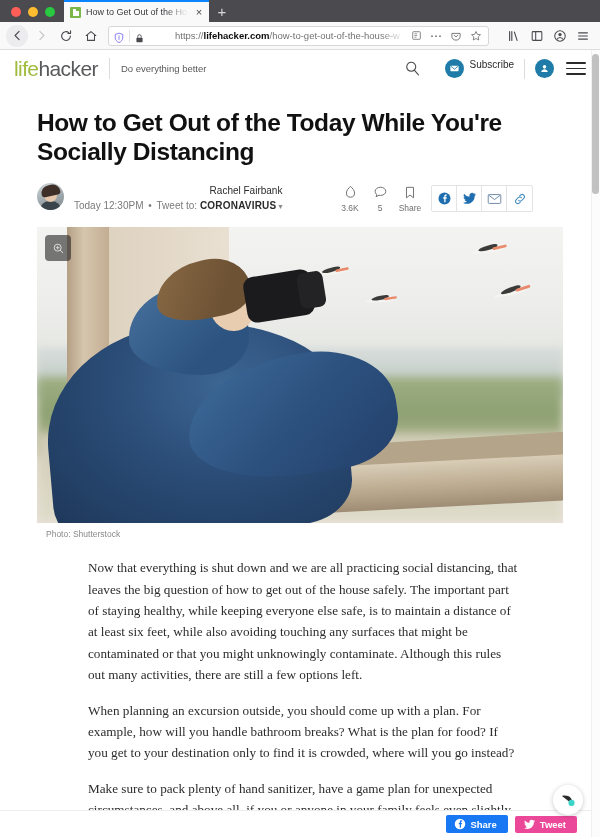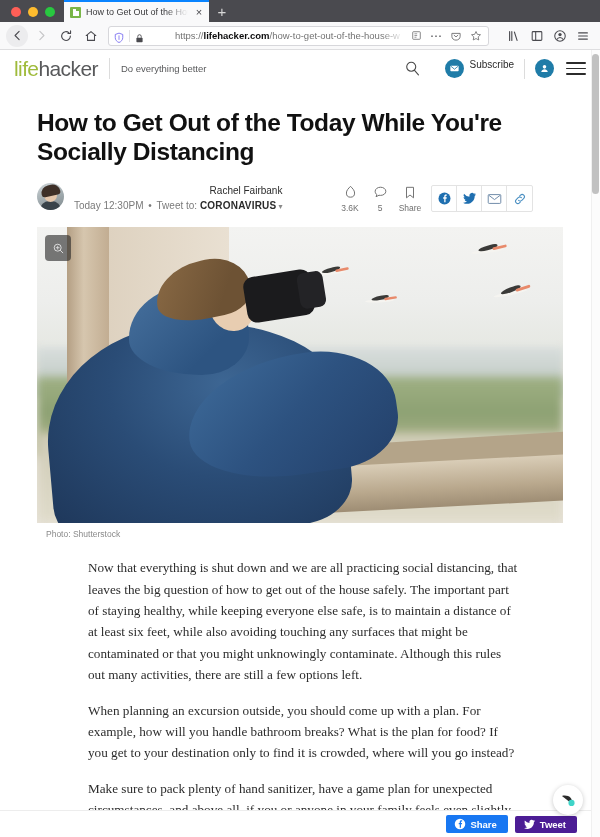--- a/index.html
+++ b/index.html
@@ -302,21 +302,21 @@
     background: #ffffff; border-top: 1px solid #ededed;
     display: flex; align-items: center; justify-content: flex-end;
     padding-right: 14px; gap: 7px;
   }
   .fb-share, .tw-tweet {
     display: flex; align-items: center; gap: 4px;
     border-radius: 2px; padding: 3px 11px 3px 8px;
     font-size: 9.5px; color: #fff; font-weight: 700;
   }
   .fb-share { background: #1877f2; }
-  .tw-tweet { background: #4c1d95; }
+  .tw-tweet { background: #ec4899; }
   .widget-bubble {
     position: absolute; right: 8px; bottom: 22px; width: 30px; height: 30px;
     border-radius: 50%; background: #fff;
     box-shadow: 0 1px 5px rgba(0,0,0,0.22);
     display: flex; align-items: center; justify-content: center;
   }
 </style>
 </head>
 <body>
 

